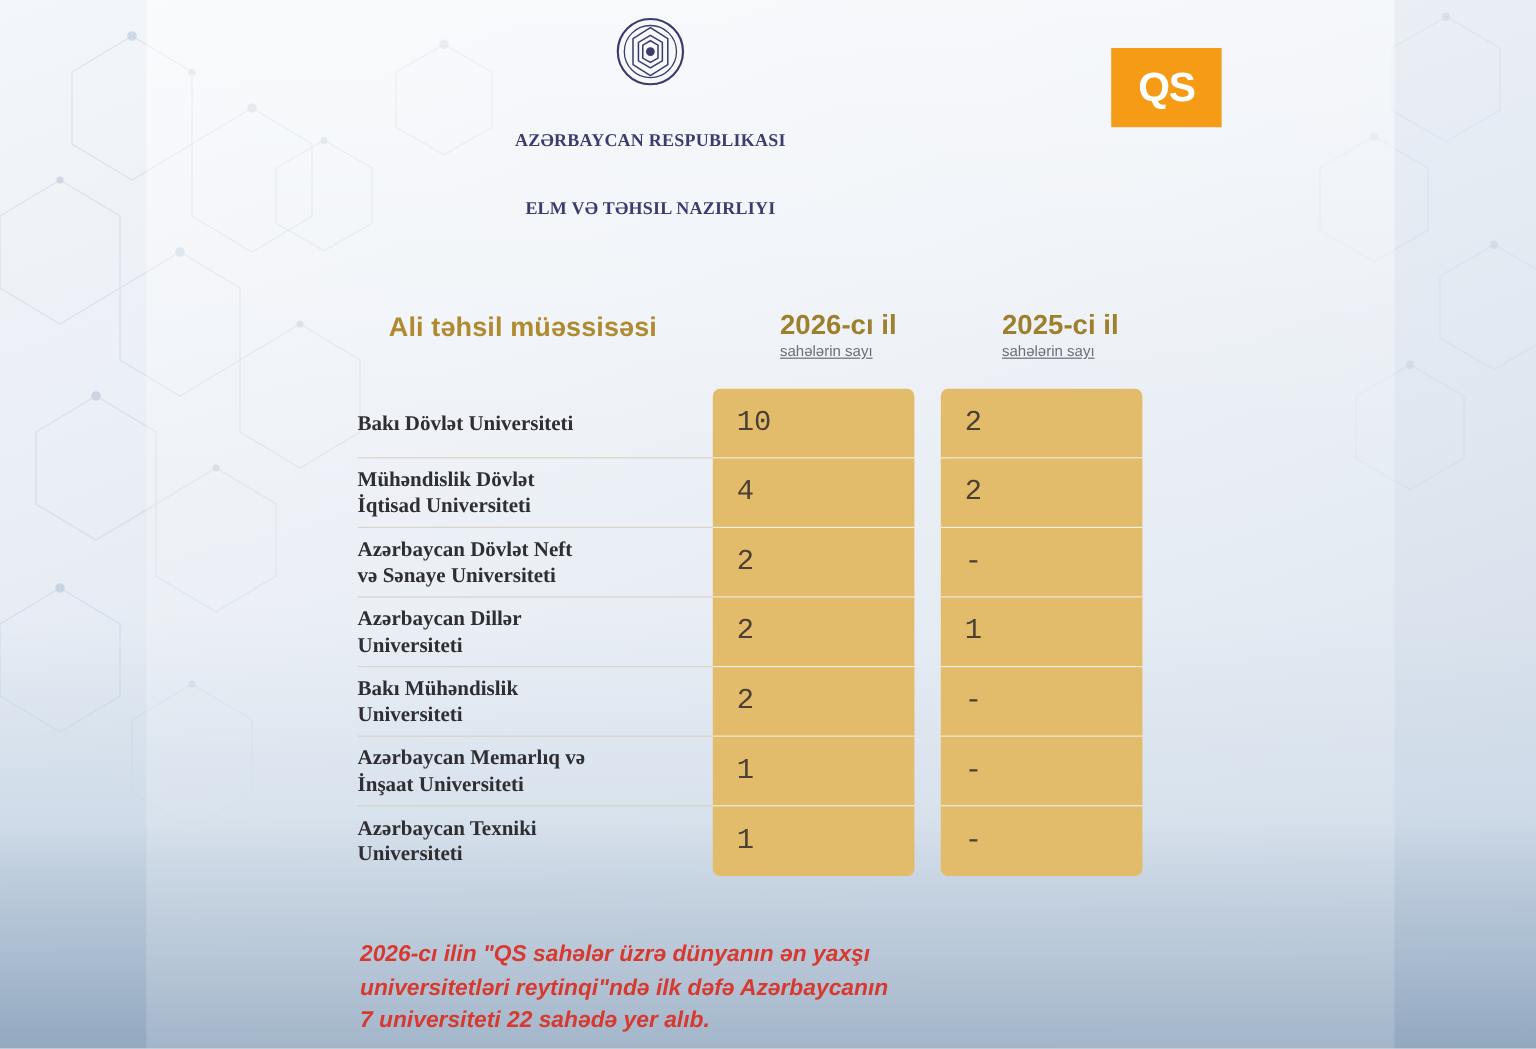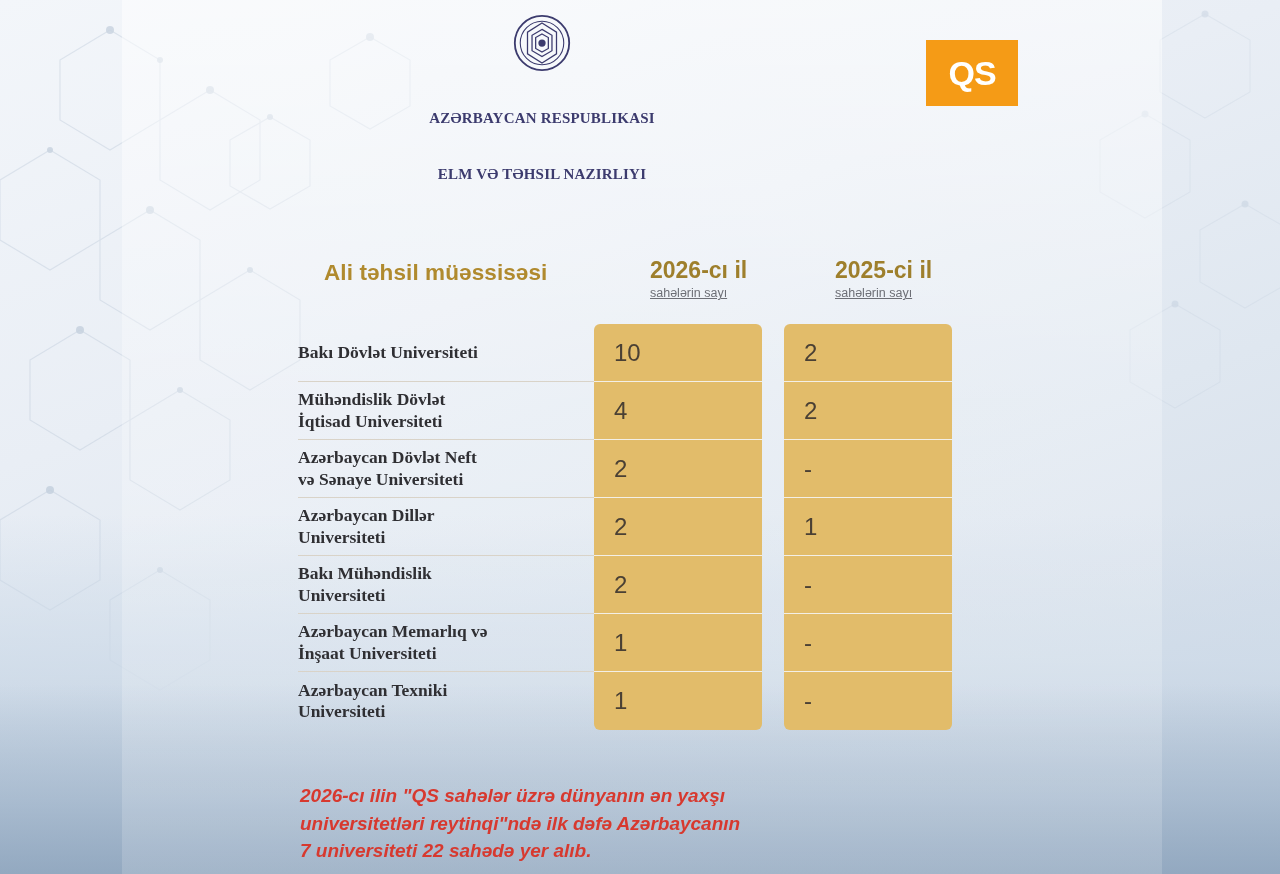--- a/index.html
+++ b/index.html
@@ -196,21 +196,21 @@
   }
   .row:last-child .label { border-bottom: none; }
   .cell {
     width: 168px;
     display: flex;
     align-items: center;
     padding-left: 20px;
     box-sizing: border-box;
     font-size: 24px;
     color: #4a4034;
-    font-family: Liberation Sans, sans-serif;
+    font-family: Liberation Mono, monospace;
     background: #e2bc6a;
     border-bottom: 1px solid #f3efe6;
   }
   .cell.c2026 {
     margin-right: 22px;
   }
   .rows .cell:first-of-type { }
   .rows .row:first-child .cell { }
   .rows .row:first-child .cell.c2026 { border-top-left-radius: 6px; border-top-right-radius: 6px; }
   .rows .row:first-child .cell.c2025 { border-top-left-radius: 6px; border-top-right-radius: 6px; }

